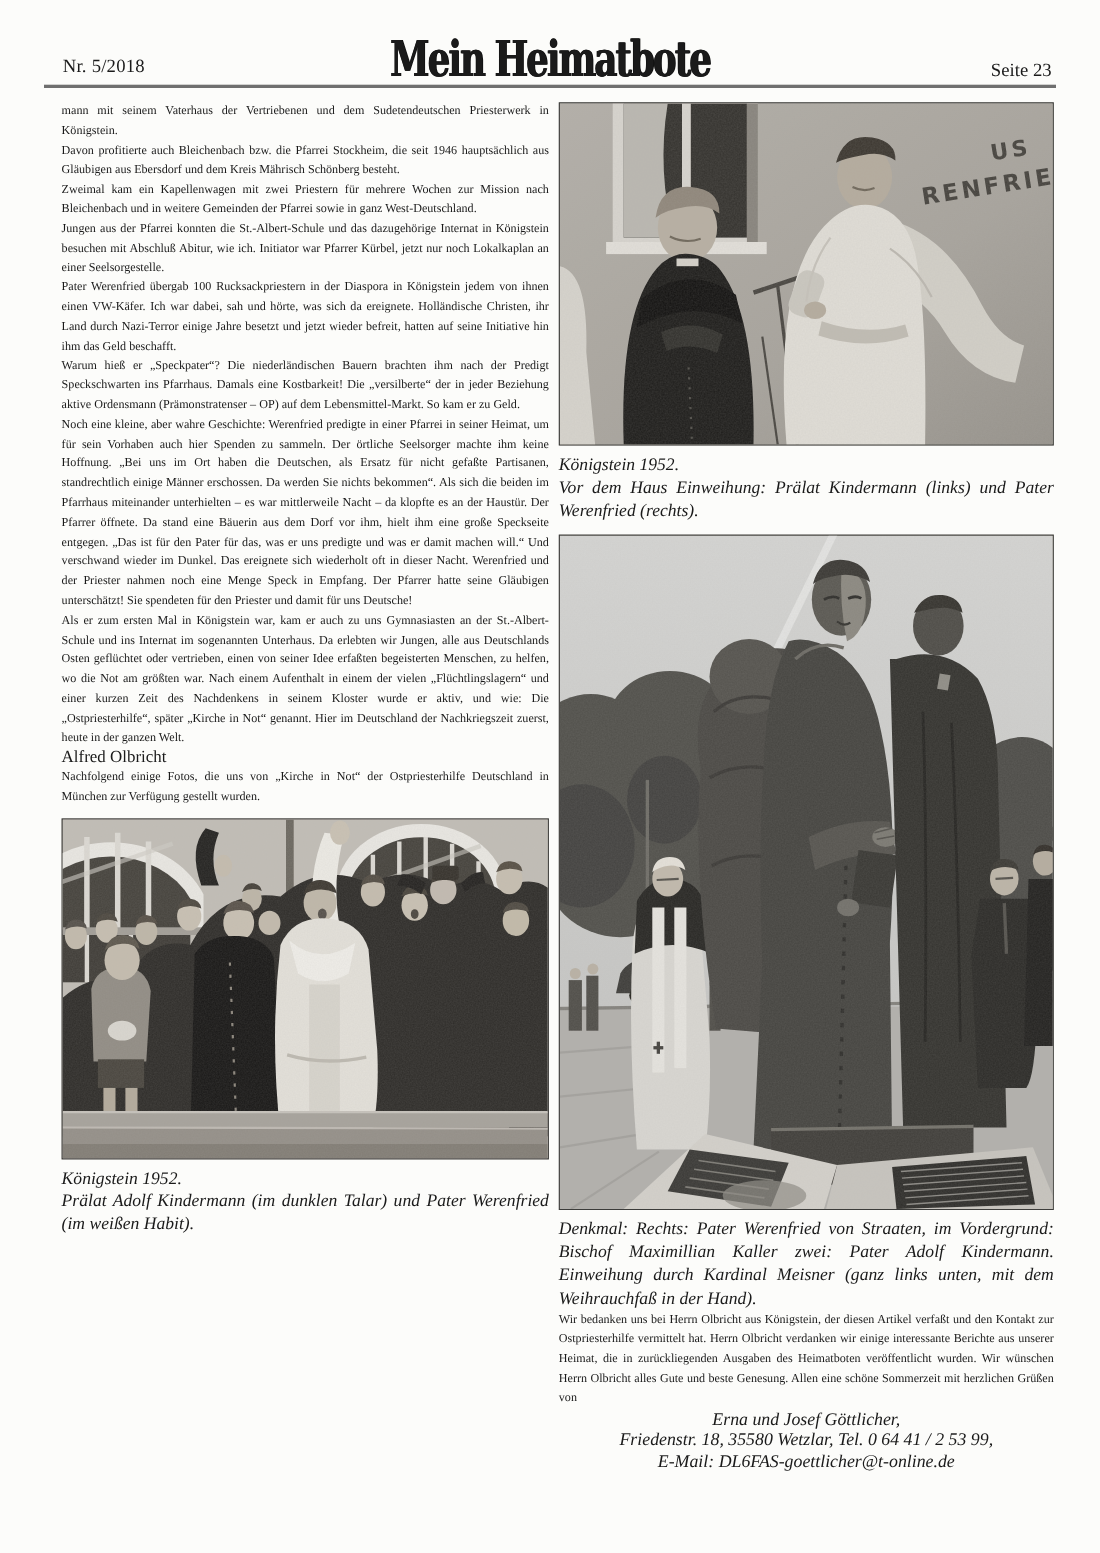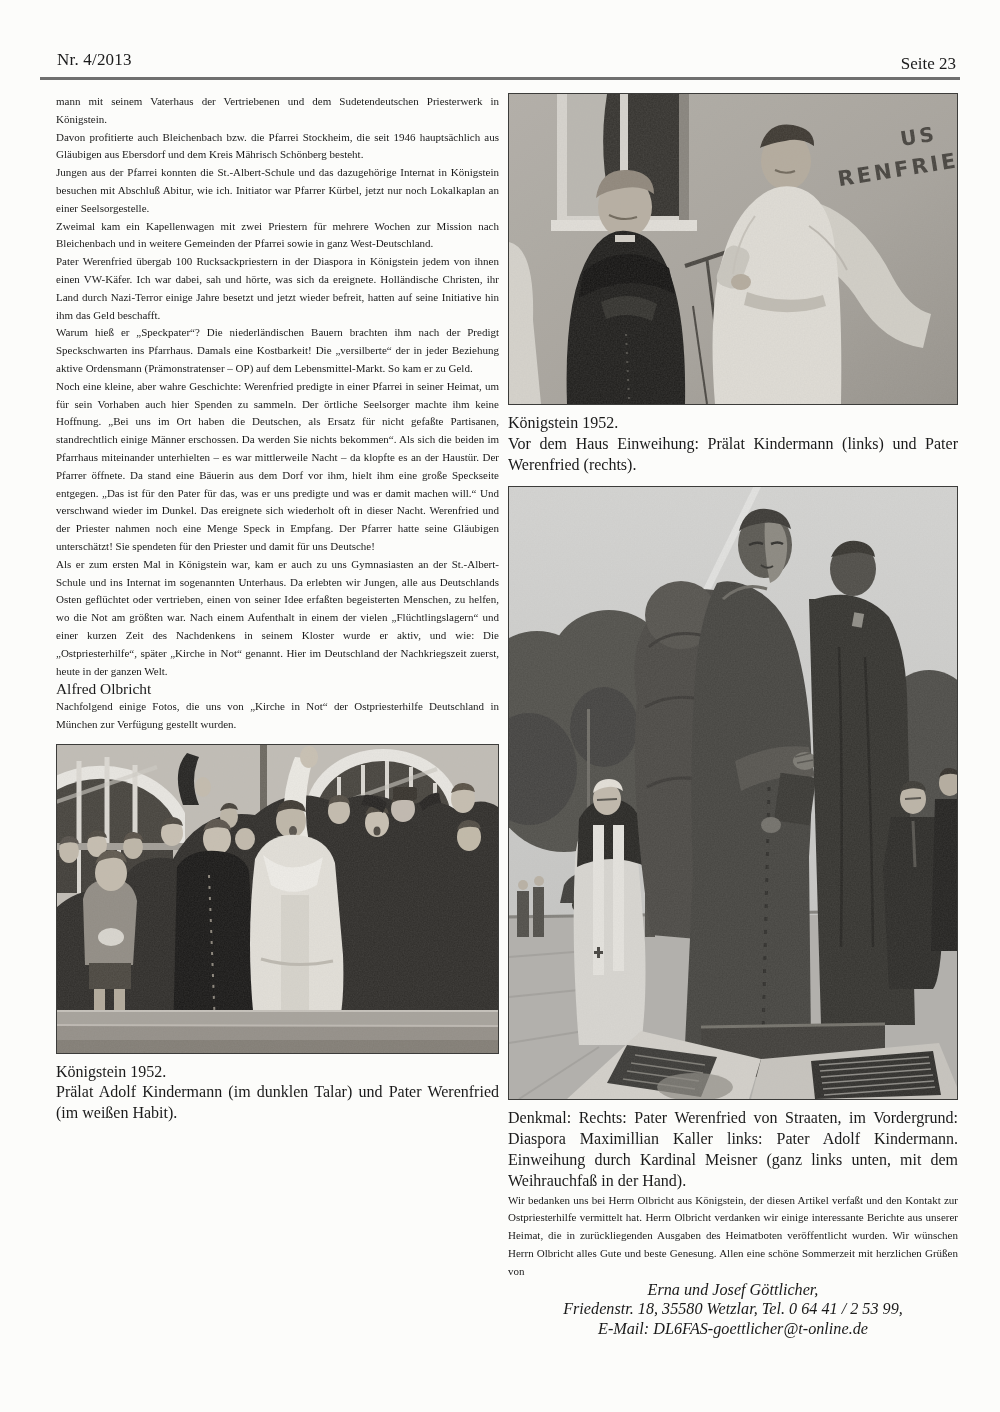--- a/index.html
+++ b/index.html
@@ -16,41 +16,44 @@
   
   .col{position:absolute;top:93px;}
   .col-left{left:56px;width:443px;}
   .col-right{left:508px;width:450px;}
   p.body{margin:0;font-size:11px;line-height:17.8px;text-align:justify;}
   .sig{font-size:15.4px;line-height:17.8px;text-align:left;padding-right:6px;}
   .intro{margin-top:18px;}
   figure{margin:0;padding:0;}
   .photo{display:block;border:1px solid #3c3c3a;background:#b5b1aa;}
   .photo svg{display:block;}
-  .caption{font-size:16px;line-height:20.8px;margin-top:8px;}
+  .caption{font-style:italic;font-size:16px;line-height:20.8px;margin-top:8px;}
   .caption .cap-text{text-align:justify;}
   .mt10{margin-top:10px;}
   .mt11{margin-top:11px;}
   .closing{margin-top:11px;}
   .sig-lines{font-style:italic;font-size:16.2px;line-height:19.6px;text-align:center;}
 </style>
 </head>
 <body>
 
 <div class="sheet">
 
-  <div class="issue">Nr. 4/2013</div>
+  <div class="issue">Nr. 5/2018</div>
+  <div class="masthead">
+    <span>Mein Heimatbote</span>
+  </div>
   <div class="pageno">Seite 23</div>
   <div class="rule"></div>
 
   <div class="col col-left">
     <p class="body">mann mit seinem Vaterhaus der Vertriebenen und dem Sudetendeutschen Priesterwerk in Königstein.</p>
     <p class="body">Davon profitierte auch Bleichenbach bzw. die Pfarrei Stockheim, die seit 1946 hauptsächlich aus Gläubigen aus Ebersdorf und dem Kreis Mährisch Schönberg besteht.</p>
+    <p class="body">Zweimal kam ein Kapellenwagen mit zwei Priestern für mehrere Wochen zur Mission nach Bleichenbach und in weitere Gemeinden der Pfarrei sowie in ganz West-Deutschland.</p>
     <p class="body">Jungen aus der Pfarrei konnten die St.-Albert-Schule und das dazugehörige Internat in Königstein besuchen mit Abschluß Abitur, wie ich. Initiator war Pfarrer Kürbel, jetzt nur noch Lokalkaplan an einer Seelsorgestelle.</p>
-    <p class="body">Zweimal kam ein Kapellenwagen mit zwei Priestern für mehrere Wochen zur Mission nach Bleichenbach und in weitere Gemeinden der Pfarrei sowie in ganz West-Deutschland.</p>
     <p class="body">Pater Werenfried übergab 100 Rucksackpriestern in der Diaspora in Königstein jedem von ihnen einen VW-Käfer. Ich war dabei, sah und hörte, was sich da ereignete. Holländische Christen, ihr Land durch Nazi-Terror einige Jahre besetzt und jetzt wieder befreit, hatten auf seine Initiative hin ihm das Geld beschafft.</p>
     <p class="body">Warum hieß er „Speckpater“? Die niederländischen Bauern brachten ihm nach der Predigt Speckschwarten ins Pfarrhaus. Damals eine Kostbarkeit! Die „versilberte“ der in jeder Beziehung aktive Ordensmann (Prämonstratenser – OP) auf dem Lebensmittel-Markt. So kam er zu Geld.</p>
     <p class="body">Noch eine kleine, aber wahre Geschichte: Werenfried predigte in einer Pfarrei in seiner Heimat, um für sein Vorhaben auch hier Spenden zu sammeln. Der örtliche Seelsorger machte ihm keine Hoffnung. „Bei uns im Ort haben die Deutschen, als Ersatz für nicht gefaßte Partisanen, standrechtlich einige Männer erschossen. Da werden Sie nichts bekommen“. Als sich die beiden im Pfarrhaus miteinander unterhielten – es war mittlerweile Nacht – da klopfte es an der Haustür. Der Pfarrer öffnete. Da stand eine Bäuerin aus dem Dorf vor ihm, hielt ihm eine große Speckseite entgegen. „Das ist für den Pater für das, was er uns predigte und was er damit machen will.“ Und verschwand wieder im Dunkel. Das ereignete sich wiederholt oft in dieser Nacht. Werenfried und der Priester nahmen noch eine Menge Speck in Empfang. Der Pfarrer hatte seine Gläubigen unterschätzt! Sie spendeten für den Priester und damit für uns Deutsche!</p>
     <p class="body">Als er zum ersten Mal in Königstein war, kam er auch zu uns Gymnasiasten an der St.-Albert-Schule und ins Internat im sogenannten Unterhaus. Da erlebten wir Jungen, alle aus Deutschlands Osten geflüchtet oder vertrieben, einen von seiner Idee erfaßten begeisterten Menschen, zu helfen, wo die Not am größten war. Nach einem Aufenthalt in einem der vielen „Flüchtlingslagern“ und einer kurzen Zeit des Nachdenkens in seinem Kloster wurde er aktiv, und wie: Die „Ostpriesterhilfe“, später „Kirche in Not“ genannt. Hier im Deutschland der Nachkriegszeit zuerst, heute in der ganzen Welt.</p>
     <div class="sig">Alfred Olbricht</div>
     <p class="body intro">Nachfolgend einige Fotos, die uns von „Kirche in Not“ der Ostpriesterhilfe Deutschland in München zur Verfügung gestellt wurden.</p>
 
     <figure class="photo mt10">
       <svg viewBox="0 0 441 308" width="441" height="308">
         <defs>
@@ -375,21 +378,21 @@
           <path d="M382,330 h44 l8,102 q-2,60 -10,70 h-44 l-6,-120 z" fill="#2c2b28"></path>
           <line x1="404" y1="334" x2="406" y2="380" stroke="#55534e" stroke-width="3"></line>
           <ellipse cx="441" cy="296" rx="11" ry="13" fill="#b5ad9f"></ellipse>
           <path d="M430,290 q3,-10 11,-9 q9,1 10,8 q-11,-5 -21,1z" fill="#332f2a"></path>
           <path d="M426,312 h24 v152 h-28 z" fill="#232220"></path>
         </g>
         <rect width="448" height="612" filter="url(#g2)"></rect>
       </svg>
     </figure>
     <div class="caption">
-      <div class="cap-text">Denkmal: Rechts: Pater Werenfried von Straaten, im Vordergrund: Diaspora Maximillian Kaller links: Pater Adolf Kindermann. Einweihung durch Kardinal Meisner (ganz links unten, mit dem Weihrauchfaß in der Hand).</div>
+      <div class="cap-text">Denkmal: Rechts: Pater Werenfried von Straaten, im Vordergrund: Bischof Maximillian Kaller zwei: Pater Adolf Kindermann. Einweihung durch Kardinal Meisner (ganz links unten, mit dem Weihrauchfaß in der Hand).</div>
     </div>
 
     <p class="body closing">Wir bedanken uns bei Herrn Olbricht aus Königstein, der diesen Artikel verfaßt und den Kontakt zur Ostpriesterhilfe vermittelt hat. Herrn Olbricht verdanken wir einige interessante Berichte aus unserer Heimat, die in zurückliegenden Ausgaben des Heimatboten veröffentlicht wurden. Wir wünschen Herrn Olbricht alles Gute und beste Genesung. Allen eine schöne Sommerzeit mit herzlichen Grüßen von</p>
     <div class="sig-lines">
       <div>Erna und Josef Göttlicher,</div>
       <div>Friedenstr. 18, 35580 Wetzlar, Tel. 0 64 41 / 2 53 99,</div>
       <div>E-Mail: DL6FAS-goettlicher@t-online.de</div>
     </div>
   </div>
 

